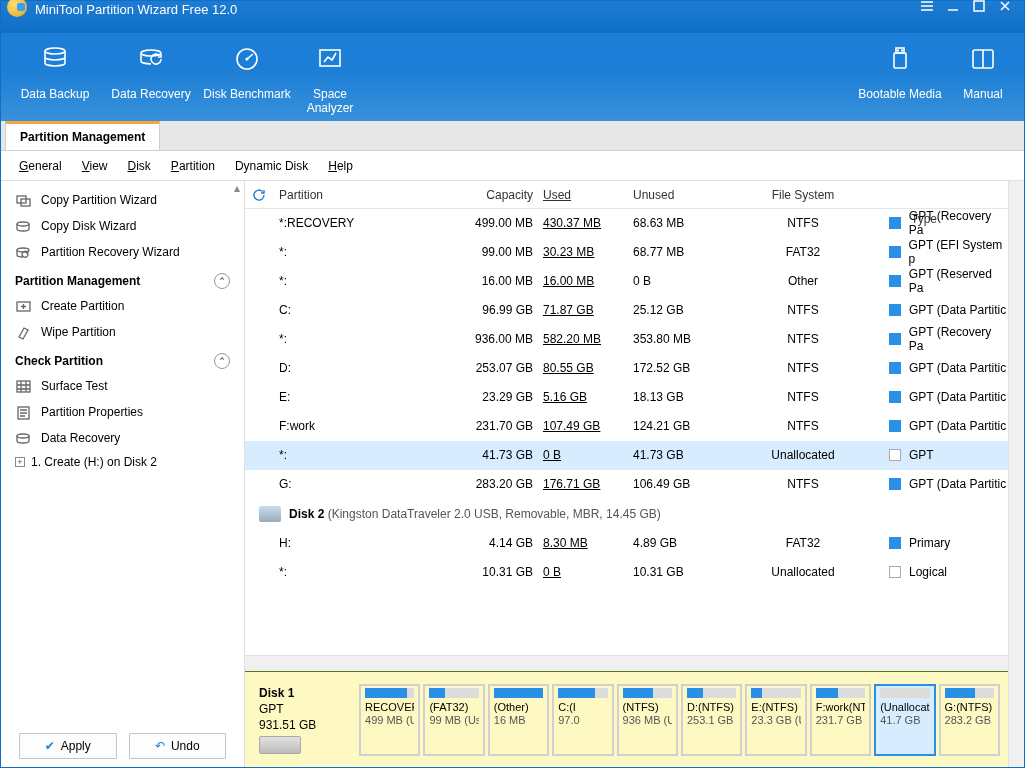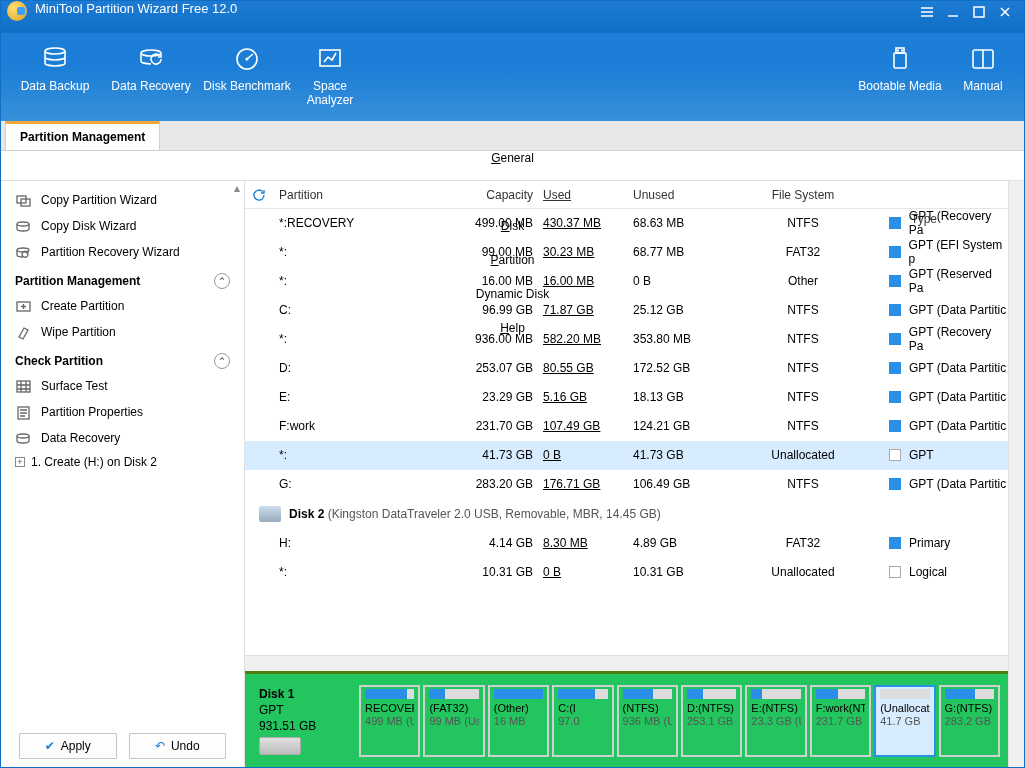--- a/index.html
+++ b/index.html
@@ -1,41 +1,41 @@
 <!DOCTYPE html>
 <html><head>
 <meta charset="utf-8">
 <style>
 * { margin: 0; padding: 0; box-sizing: border-box; font-family: "Segoe UI", Tahoma, sans-serif; font-size: 12px; }
 body { background: #f5f5f5; width: 1025px; height: 768px; overflow: hidden; }
 
 .window { width: 1025px; height: 768px; background: #fff; display: flex; flex-direction: column; border: 1px solid #0e6fc5; }
 
 
-.title-bar { height: 32px; background: linear-gradient(to bottom, #1e7bd4, #0e6fc5); color: #fff; display: flex; align-items: flex-start; padding: 0 6px; }
+.title-bar { height: 32px; background: linear-gradient(to bottom, #1e7bd4, #0e6fc5); color: #fff; display: flex; align-items: flex-end; padding: 16px 6px; }
 .title-bar .app-icon { width: 20px; height: 20px; margin-right: 8px; background: radial-gradient(circle at 35% 35%, #ffe070, #e0a020); border-radius: 50%; position: relative; }
 .title-bar .app-icon::after { content: ""; position: absolute; width: 8px; height: 8px; background:#3aa0ff; top: 6px; left: 10px; border-radius: 2px; }
 .title-bar .title { font-size: 13px; }
 .title-bar .spacer { flex: 1; }
 .title-bar .win-ctrl { width: 26px; height: 22px; display:flex; align-items:center; justify-content:center; color:#fff; cursor:pointer; }
 
 
 .ribbon { height: 88px; background: linear-gradient(to bottom, #1c7ed6 0%, #1c7ed6 40%, #3891da 100%); color:#fff; display:flex; align-items: stretch; padding: 8px 6px 4px 6px; }
-.ribbon .tool { width: 96px; display:flex; flex-direction:column; align-items:center; justify-content:flex-start; cursor:pointer; padding-top: 4px; gap: 6px; }
+.ribbon .tool { width: 96px; display:flex; flex-direction:column; align-items:center; justify-content:flex-start; cursor:pointer; padding-top: 4px; gap: 14px; }
 .ribbon .tool:last-child { width: 70px; }
 .ribbon .tool .tool-icon { width: 32px; height: 28px; display:flex; align-items:center; justify-content:center; }
 .ribbon .tool .tool-label { font-size: 12px; text-align:center; }
 .ribbon .ribbon-spacer { flex:1; }
 
 
 .tabs-area { background:#e7e7e7; height: 30px; display:flex; align-items:flex-end; border-bottom: 1px solid #d0d0d0; }
 .tab { background:#fff; padding: 6px 14px; font-weight: 600; border: 1px solid #d0d0d0; border-bottom: none; margin-left: 4px; position:relative; border-top: 3px solid #f2a83c; }
 
 
-.menu-bar { height: 30px; display:flex; align-items:center; gap: 20px; padding: 0 18px; background:#fff; border-bottom: 1px solid #e0e0e0; flex-direction: column; }
+.menu-bar { height: 30px; display:flex; align-items:center; gap: 20px; padding: 0 18px; background:#fff; border-bottom: 1px solid #e0e0e0; }
 .menu-item { text-decoration: underline; text-decoration-color: transparent; cursor:pointer; }
 
 
 .body { flex:1; display:flex; min-height: 0; }
 
 .sidebar { width: 244px; border-right: 1px solid #e0e0e0; padding: 6px 0; overflow:auto; position:relative; }
 .side-scroll-btn { position:absolute; top:0; right:0; width:14px; height:14px; display:flex; align-items:center; justify-content:center; color:#888; }
 
 .side-item { display:flex; align-items:flex-start; gap: 10px; padding: 6px 14px; cursor:pointer; }
 .side-item .ico { width:16px; height:14px; display:flex; align-items:center; justify-content:center; color:#555; }
@@ -70,21 +70,21 @@
 .sq.gray { background:#fff; border-color:#aaa; }
 
 .disk-row { height:30px; display:flex; align-items:center; gap:8px; padding-left: 6px; background:#fff; }
 .disk-row .disk-icon { width:22px; height:16px; background:linear-gradient(#cde, #9ab); border-radius:2px; }
 .disk-row .disk-info { font-size:12px; }
 .disk-row .disk-info b { font-weight:700; }
 
 .hscroll-track { height:16px; background:#f0f0f0; border-top:1px solid #e0e0e0; }
 
 
-.disk-map { height:96px; border-top:3px solid #4d7c0f; display:flex; align-items:center; padding: 8px 8px; gap:20px; background:#22c55e; overflow:hidden; }
+.disk-map { height:96px; border-top:1px solid #4d7c0f; display:flex; align-items:center; padding: 8px 8px; gap:20px; background:#fef9c3; overflow:hidden; }
 .disk-map .disk-label { width: 98px; display:flex; flex-direction:column; align-items:flex-start; padding-left:6px; gap:2px; }
 .disk-map .disk-drive-icon { width:42px; height:18px; background:linear-gradient(#e0e0e0,#bcbcbc); border:1px solid #aaa; border-radius:2px; margin-top:2px; }
 .disk-map .slot { width:71px; height:72px; border:2px solid #d0d0d0; padding:2px 4px; display:flex; flex-direction:column; gap:1px; cursor:pointer; position:relative; overflow:hidden; }
 .disk-map .slot.sel { border-color:#2a8fe6; background:#d8ecff; }
 .disk-map .slot .bar { height:10px; background:#dcdcdc; position:relative; margin-bottom:2px; }
 .disk-map .slot .bar .fill { position:absolute; left:0; top:0; bottom:0; background:#2a8fe6; }
 .disk-map .slot .name { font-size:11px; white-space:nowrap; overflow:hidden; }
 .disk-map .slot .sz { font-size:11px; color:#555; white-space:nowrap; overflow:hidden; }
 
 .vscroll { width:16px; background:#f0f0f0; border-left:1px solid #e0e0e0; }

